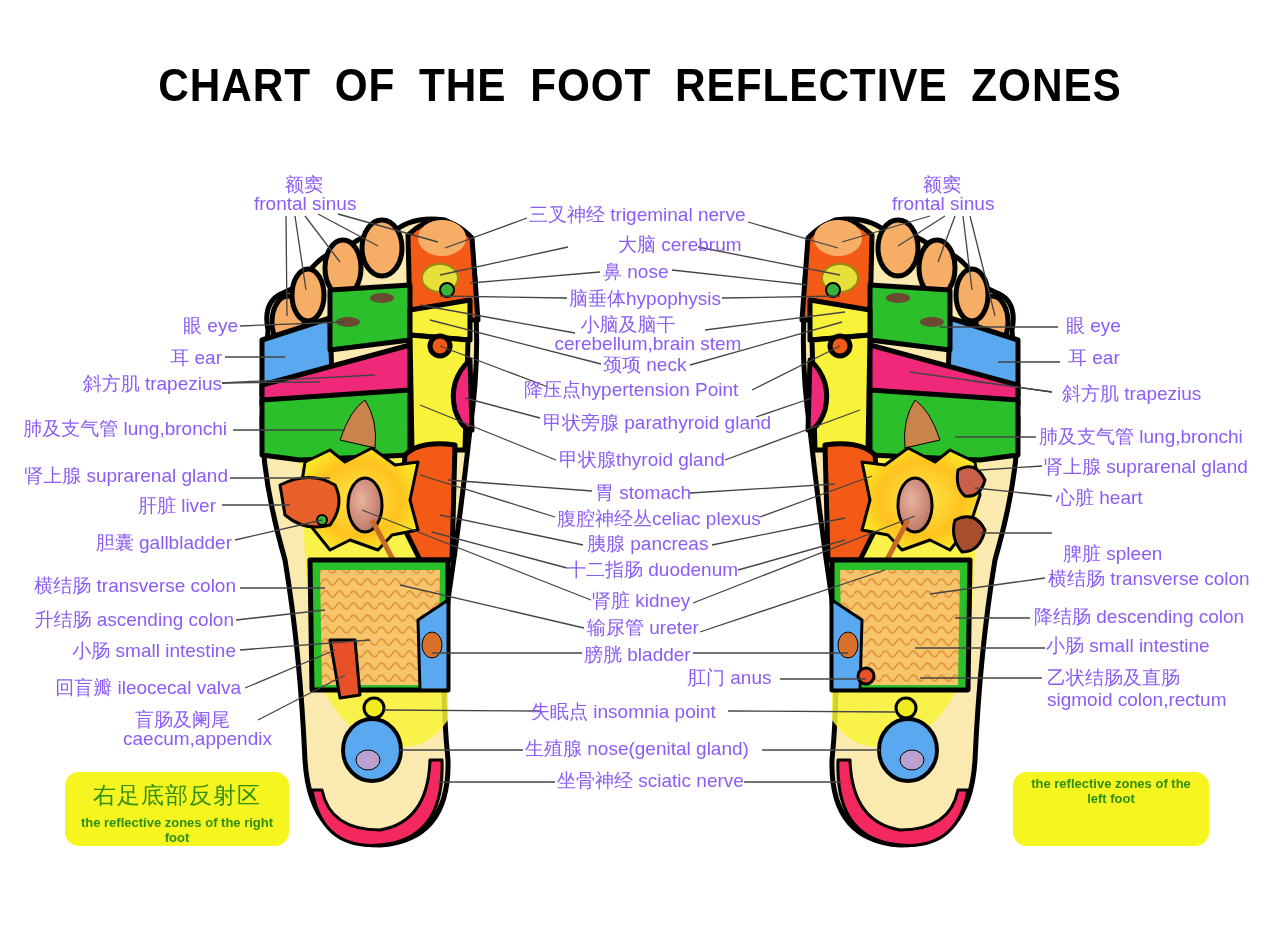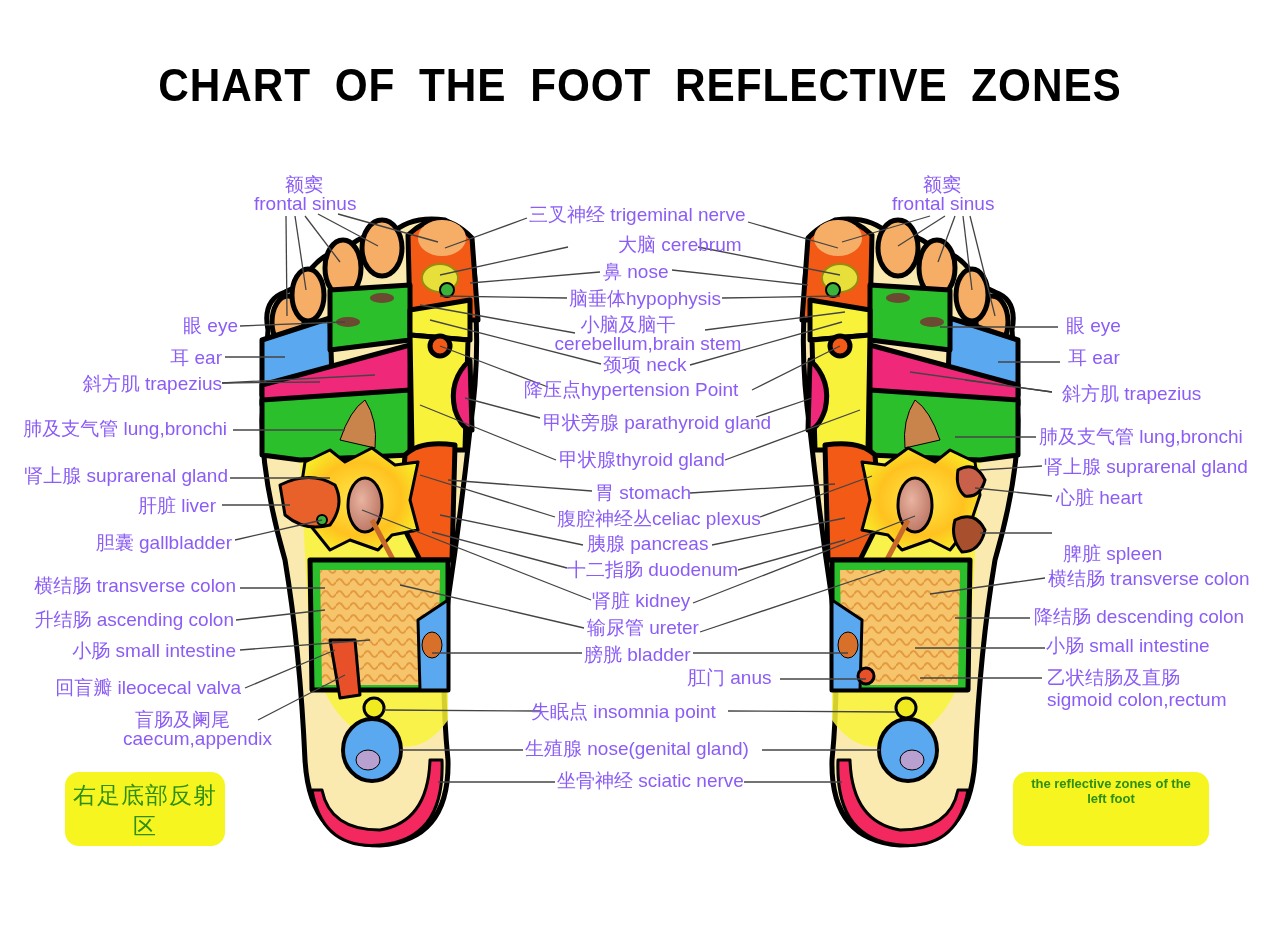--- a/index.html
+++ b/index.html
@@ -268,18 +268,19 @@
 <div class="lbl" style="left:1056px; top:488px;">心脏  heart</div>
 <div class="lbl" style="left:1056px; top:544px;margin-left:7px;">脾脏  spleen</div>
 <div class="lbl" style="left:1048px; top:569px;">横结肠 transverse colon</div>
 <div class="lbl" style="left:1034px; top:607px;">降结肠 descending colon</div>
 <div class="lbl" style="left:1046px; top:636px;">小肠  small intestine</div>
 <div class="lbl" style="left:1047px; top:668px;">
   <div>乙状结肠及直肠</div>
   <div style="margin-top:3px;">sigmoid colon,rectum</div>
 </div>
 
-<div class="box" style="left:65px; top:772px; width:160px; height:74px;">
+<div class="box" style="left:65px; top:772px; width:224px; height:74px;">
   <div class="zh">右足底部反射区</div>
+  <div class="en" style="padding:0 8px;">the reflective zones of the right foot</div>
 </div>
 <div class="box" style="left:1013px; top:772px; width:196px; height:74px;">
   <div class="en" style="padding:0 8px;">the reflective zones of the left foot</div>
 </div>
 
 </body></html>

